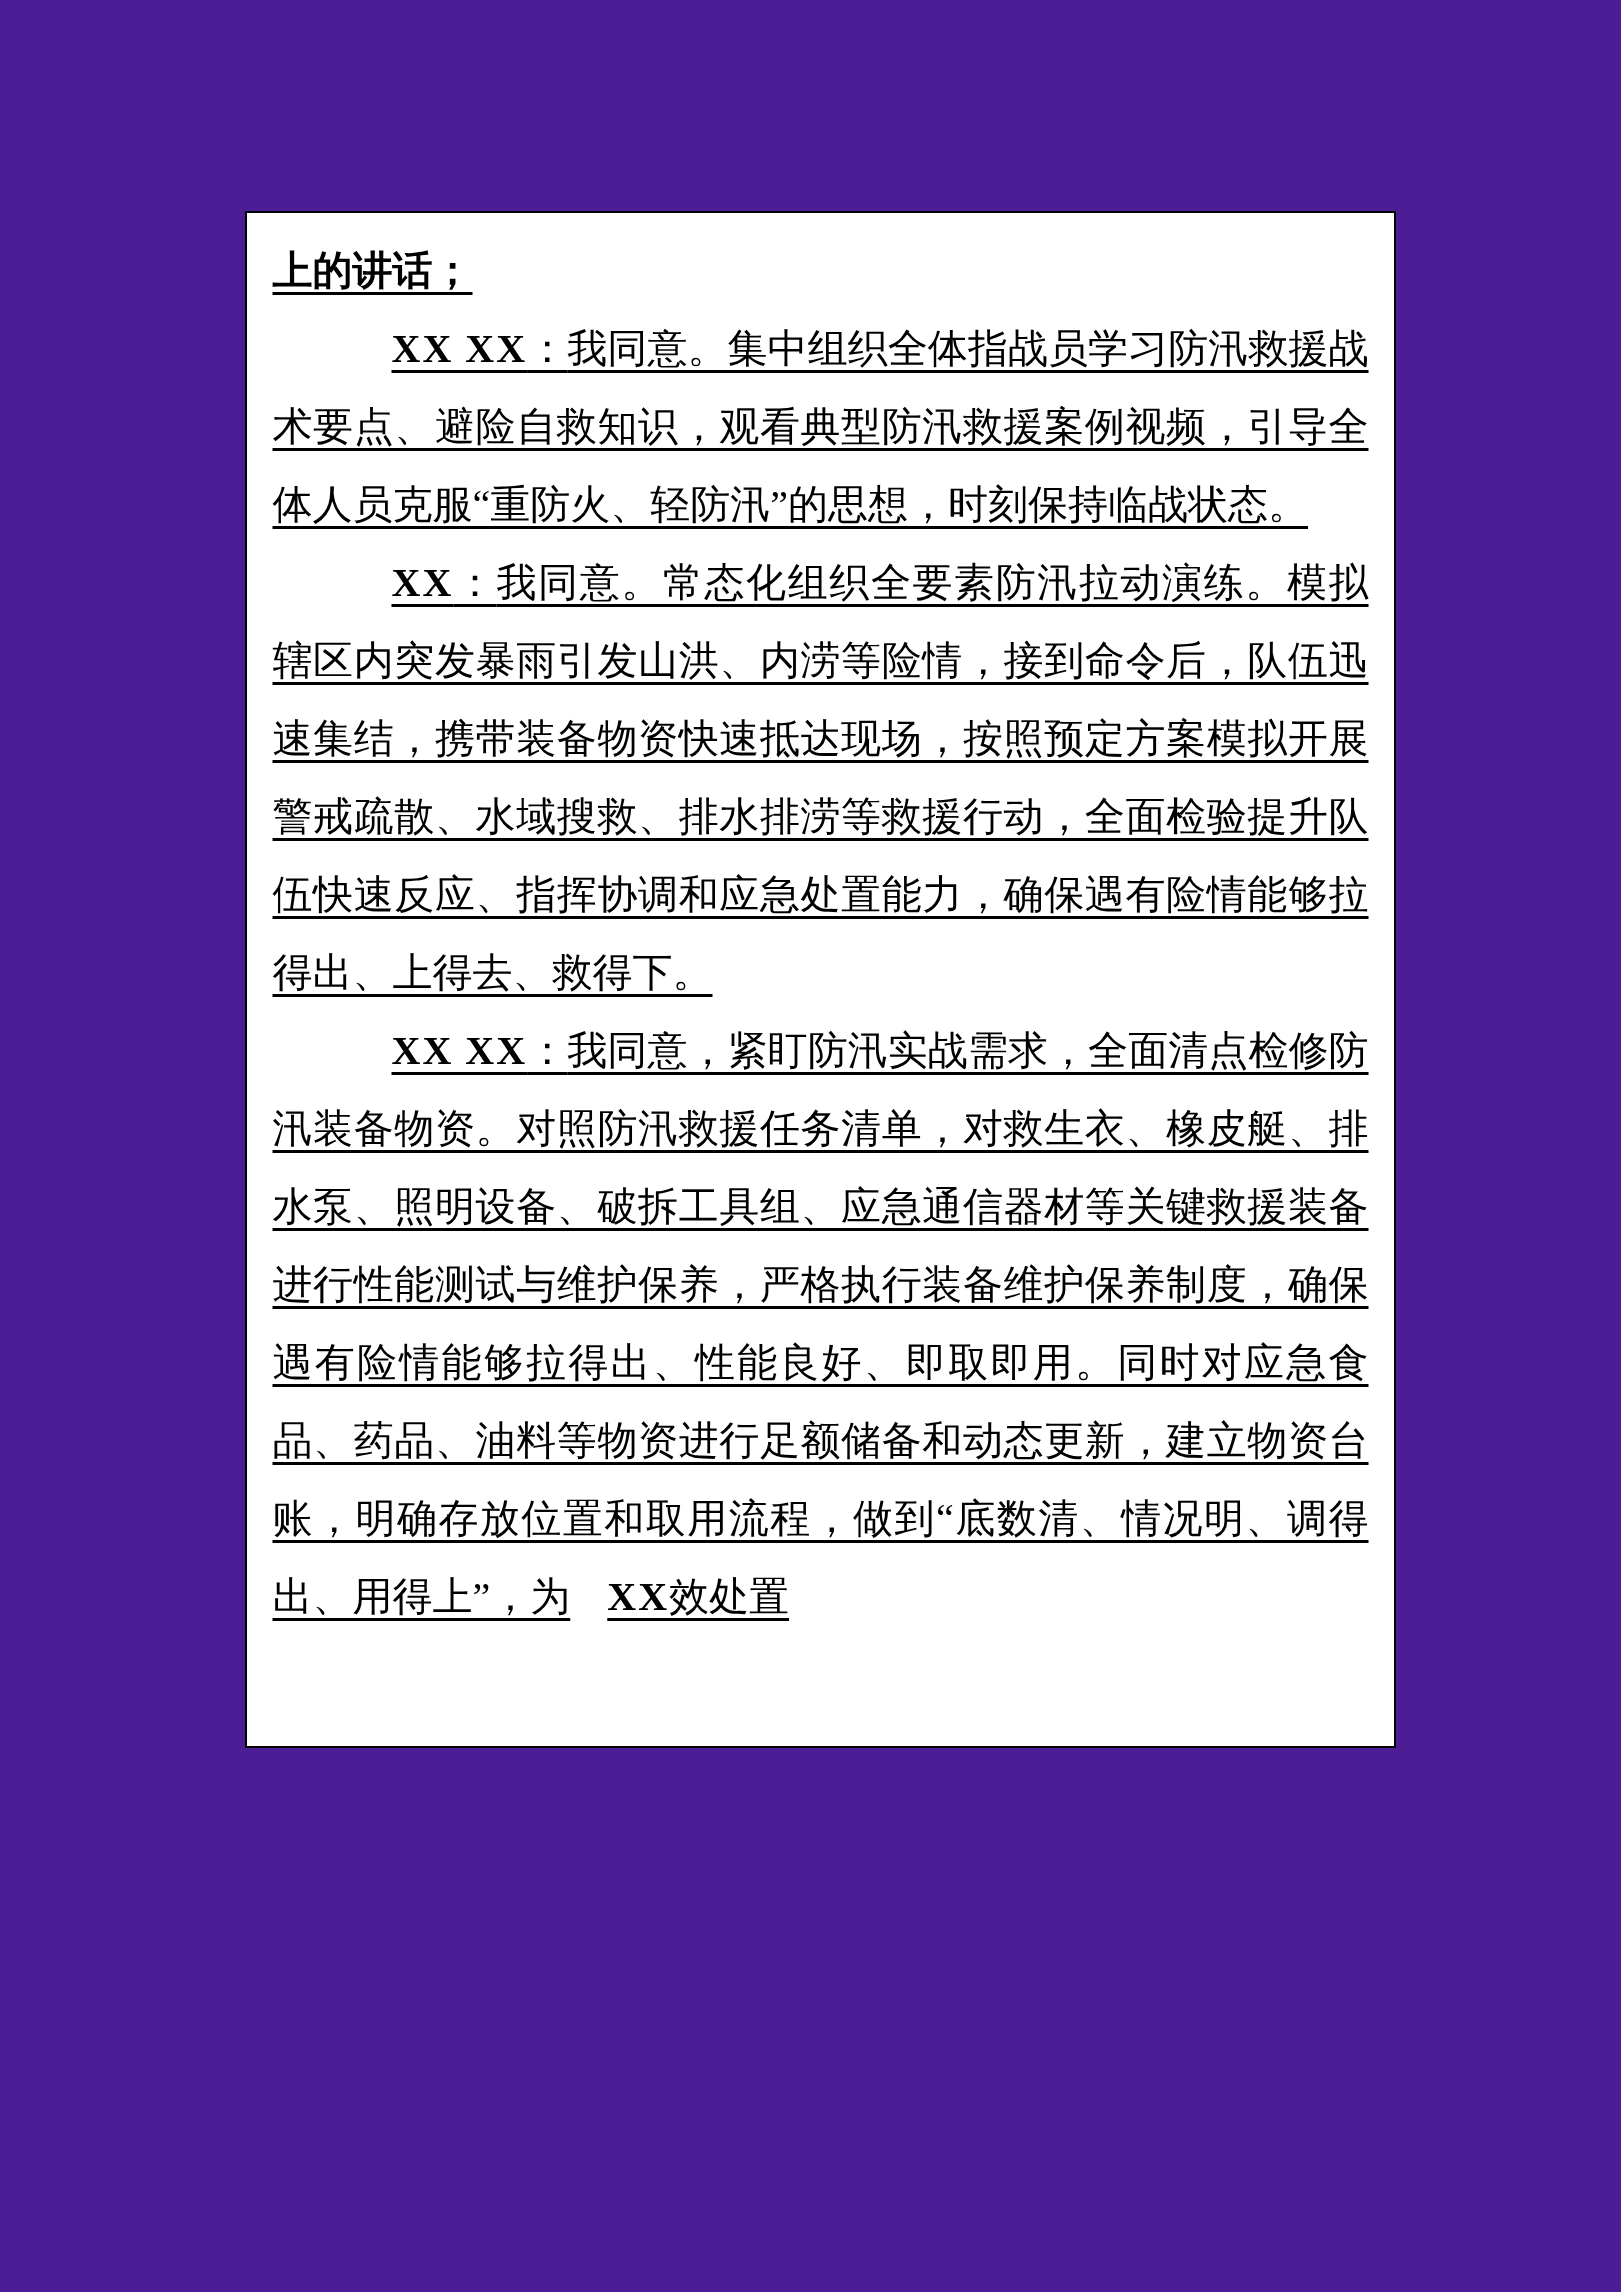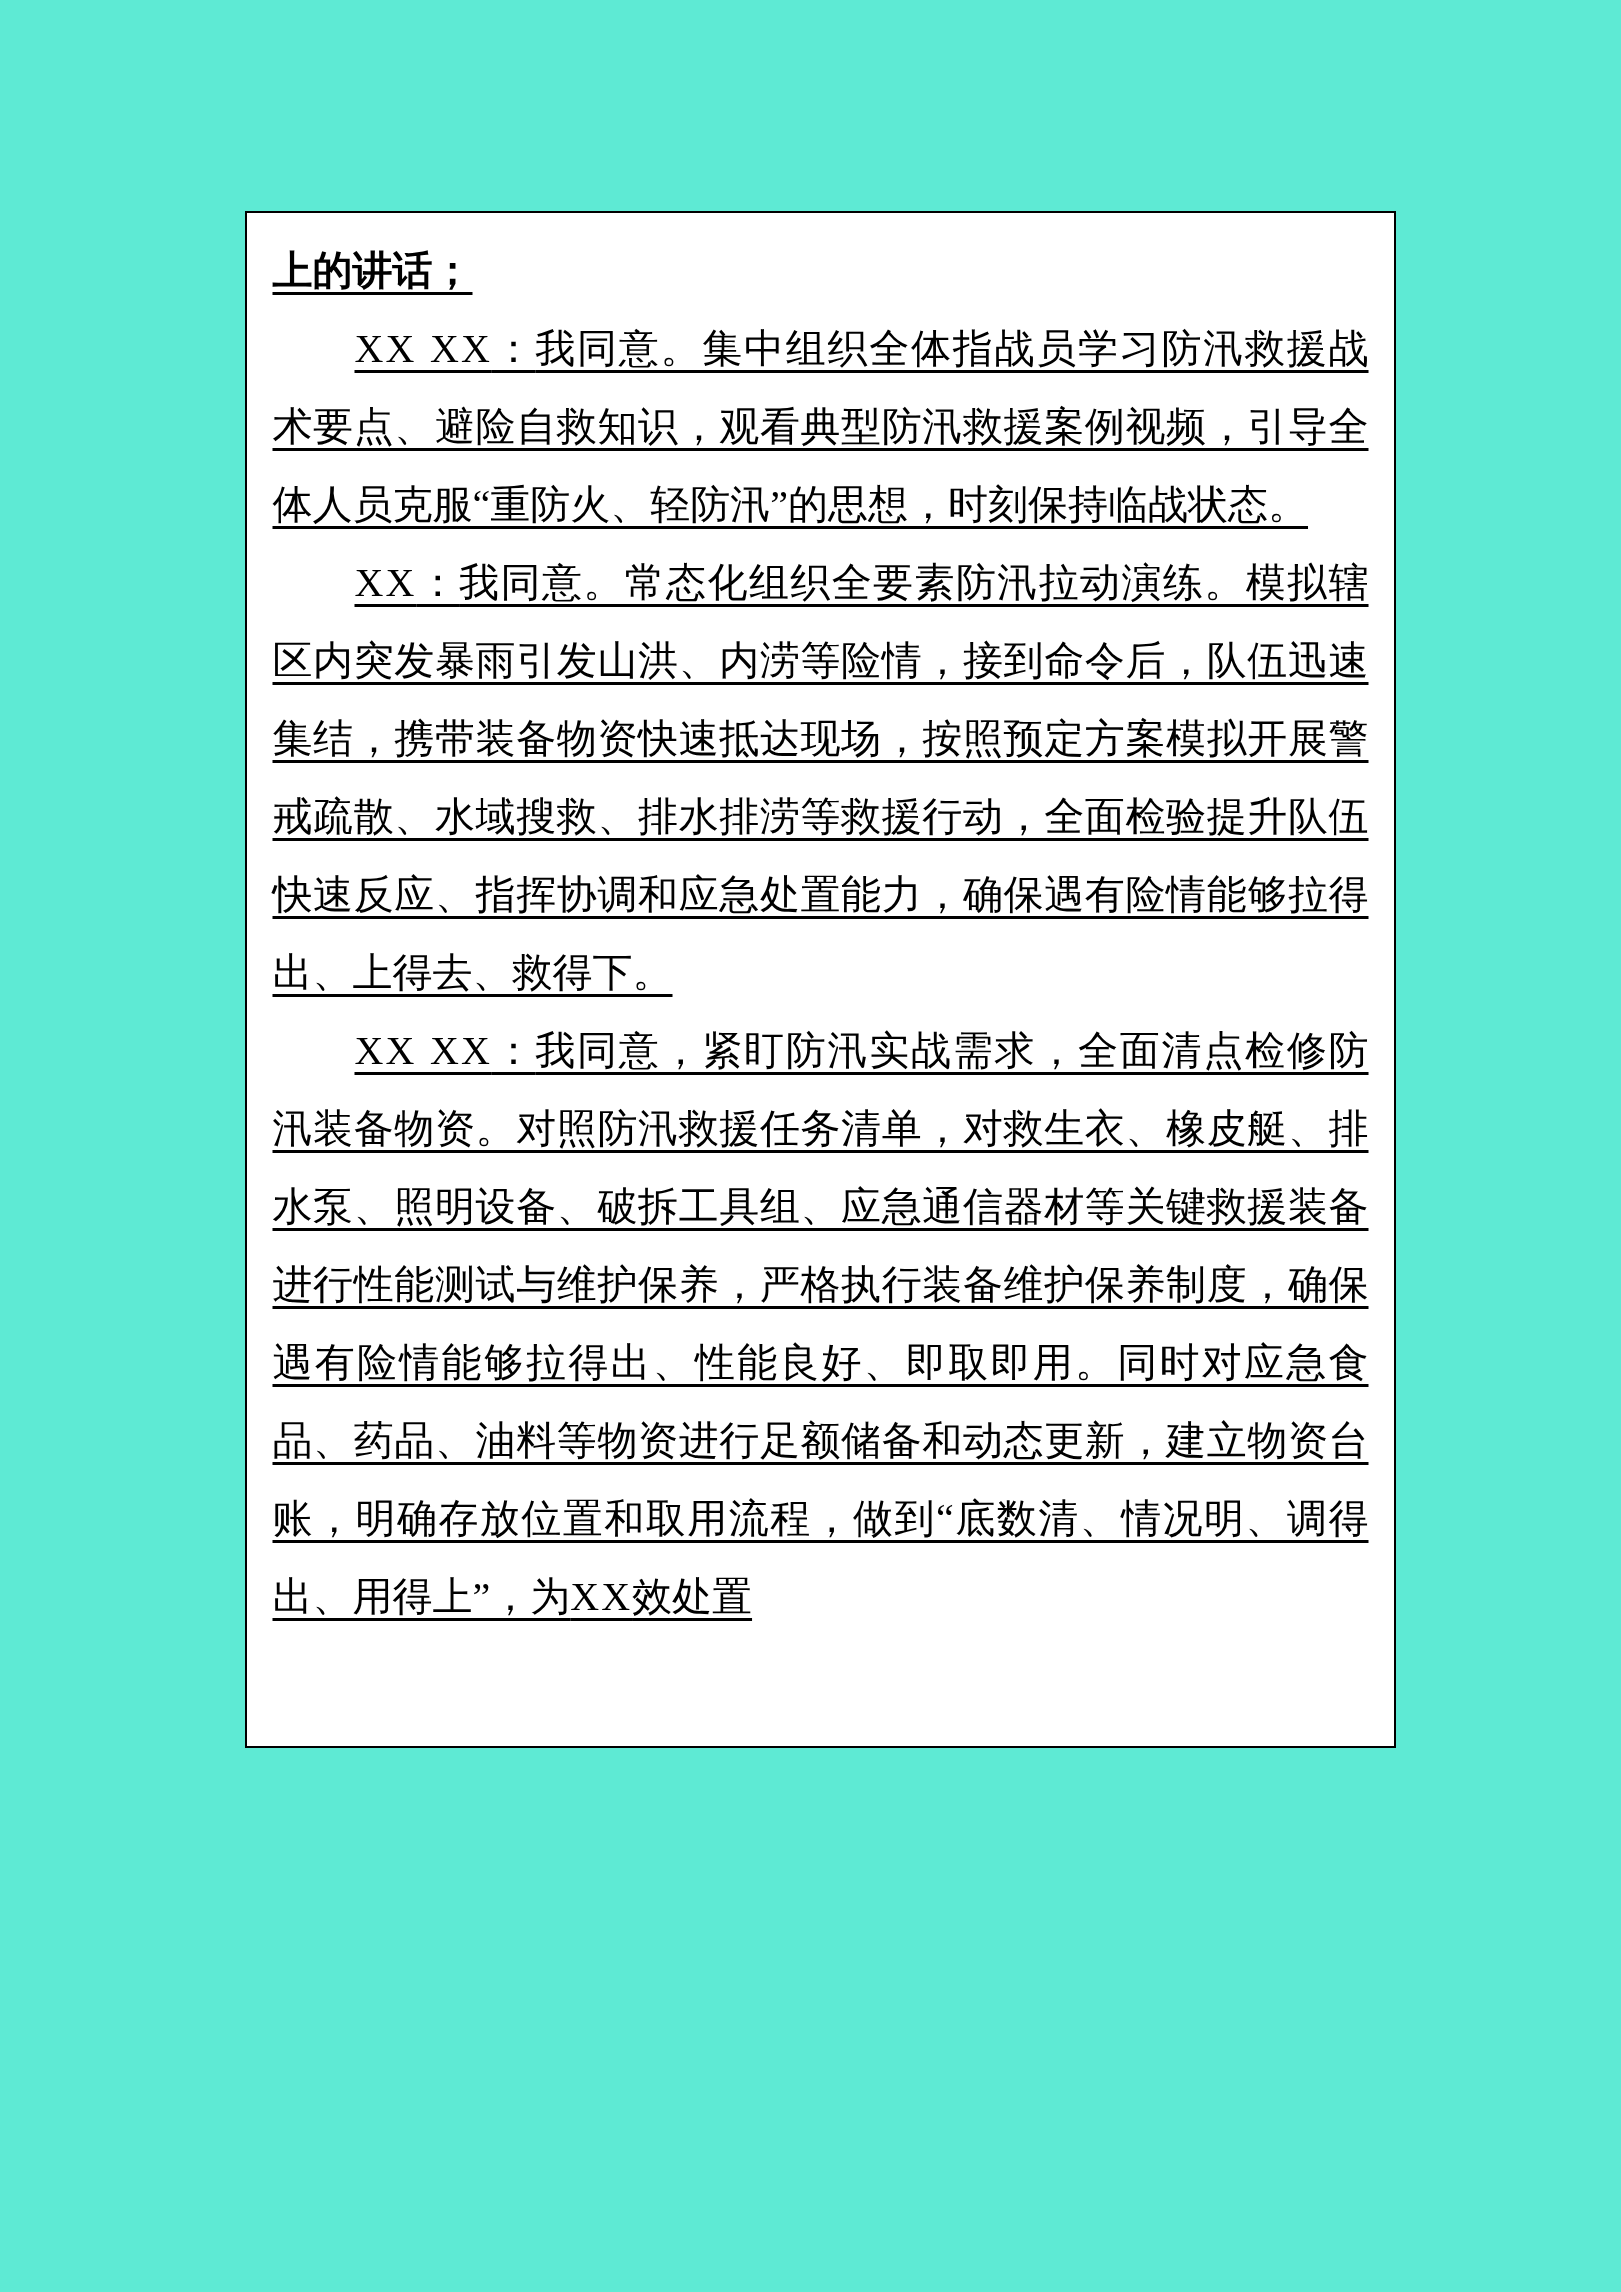--- a/index.html
+++ b/index.html
@@ -56,33 +56,34 @@
     text-decoration-thickness: 2.9px;
     text-underline-offset: 7.8px;
   }
   
   .bold-hei {
     font-family: "DejaVu Sans", "Liberation Sans", sans-serif;
     font-weight: bold;
   }
   .bold-serif {
     font-family: "Liberation Serif", "DejaVu Serif", serif;
-    font-weight: normal;
+    font-weight: bold;
     letter-spacing: 2px;
+    margin-left: 37px;
   }
   
   .kai {
     font-family: "Liberation Serif", "DejaVu Serif", serif;
     font-weight: normal;
   }
 </style>
 </head>
 <body style="background: rgb(255, 255, 255);">
 
-<div id="page" style="background: #5eead4;">
+<div id="page" style="background: #4c1d95;">
 
   <div id="doc-frame" style="border-color: rgb(0, 0, 0); height: 1533px;">
     <div id="doc-body" style="color: rgb(0, 0, 0);">
 
       <p class="para no-indent"><span class="u bold-hei">上的讲话；</span></p>
 
 
       <p class="para"><span class="u bold-serif">XX XX</span><span class="u kai">：</span><span class="u kai">我同意。集中组织全体指战员学习防汛救援战术要点、避险自救知识，观看典型防汛救援案例视频，引导全体人员克服“重防火、轻防汛”的思想，时刻保持临战状态。</span></p>
 
       <p class="para"><span class="u bold-serif">XX</span><span class="u kai">：</span><span class="u kai">我同意。常态化组织全要素防汛拉动演练。模拟辖区内突发暴雨引发山洪、内涝等险情，接到命令后，队伍迅速集结，携带装备物资快速抵达现场，按照预定方案模拟开展警戒疏散、水域搜救、排水排涝等救援行动，全面检验提升队伍快速反应、指挥协调和应急处置能力，确保遇有险情能够拉得出、上得去、救得下。</span></p>

